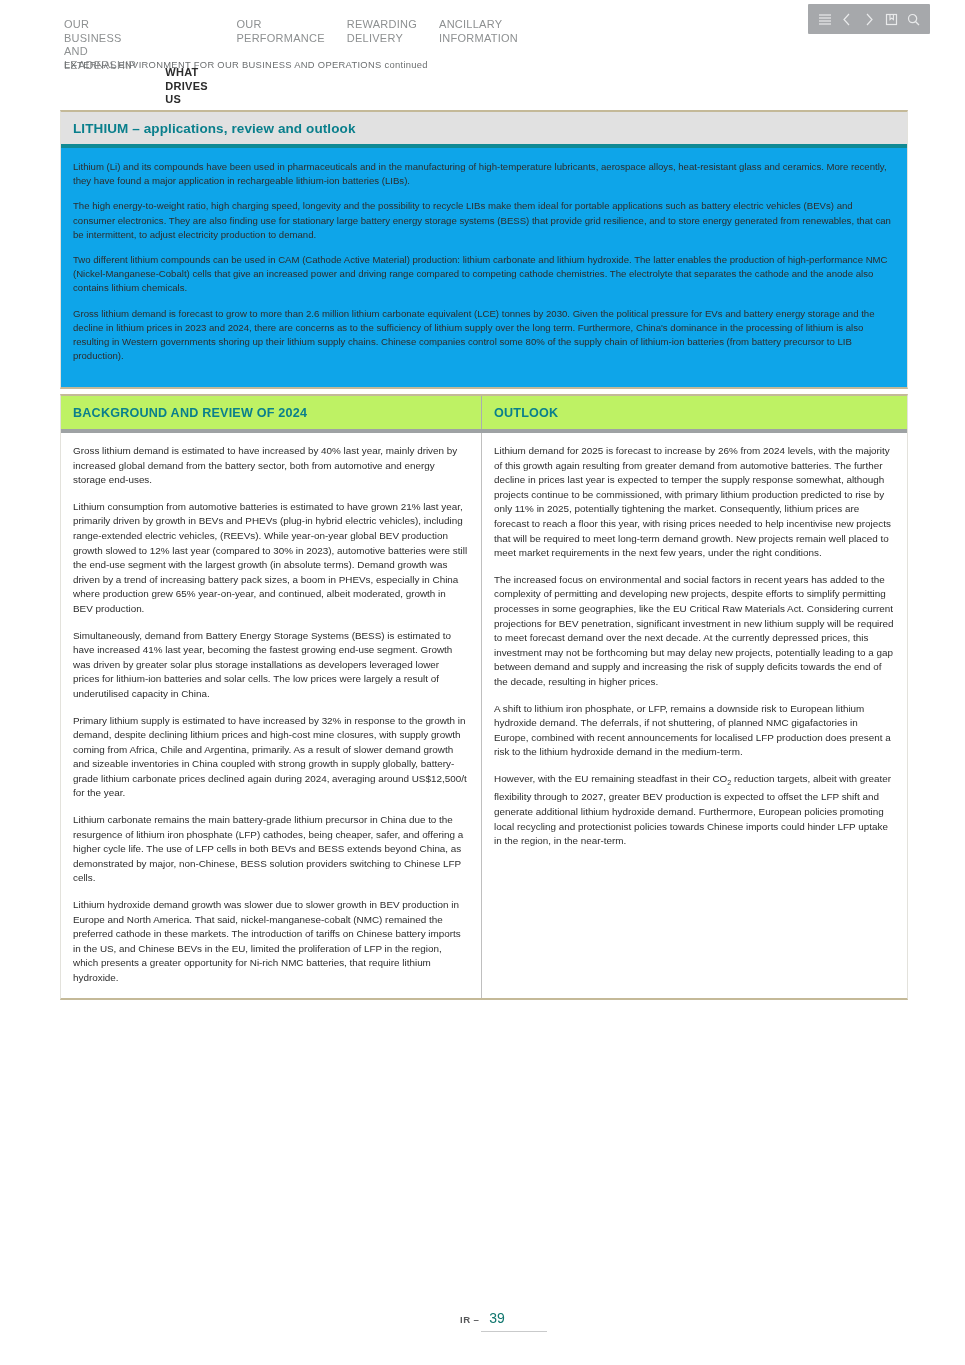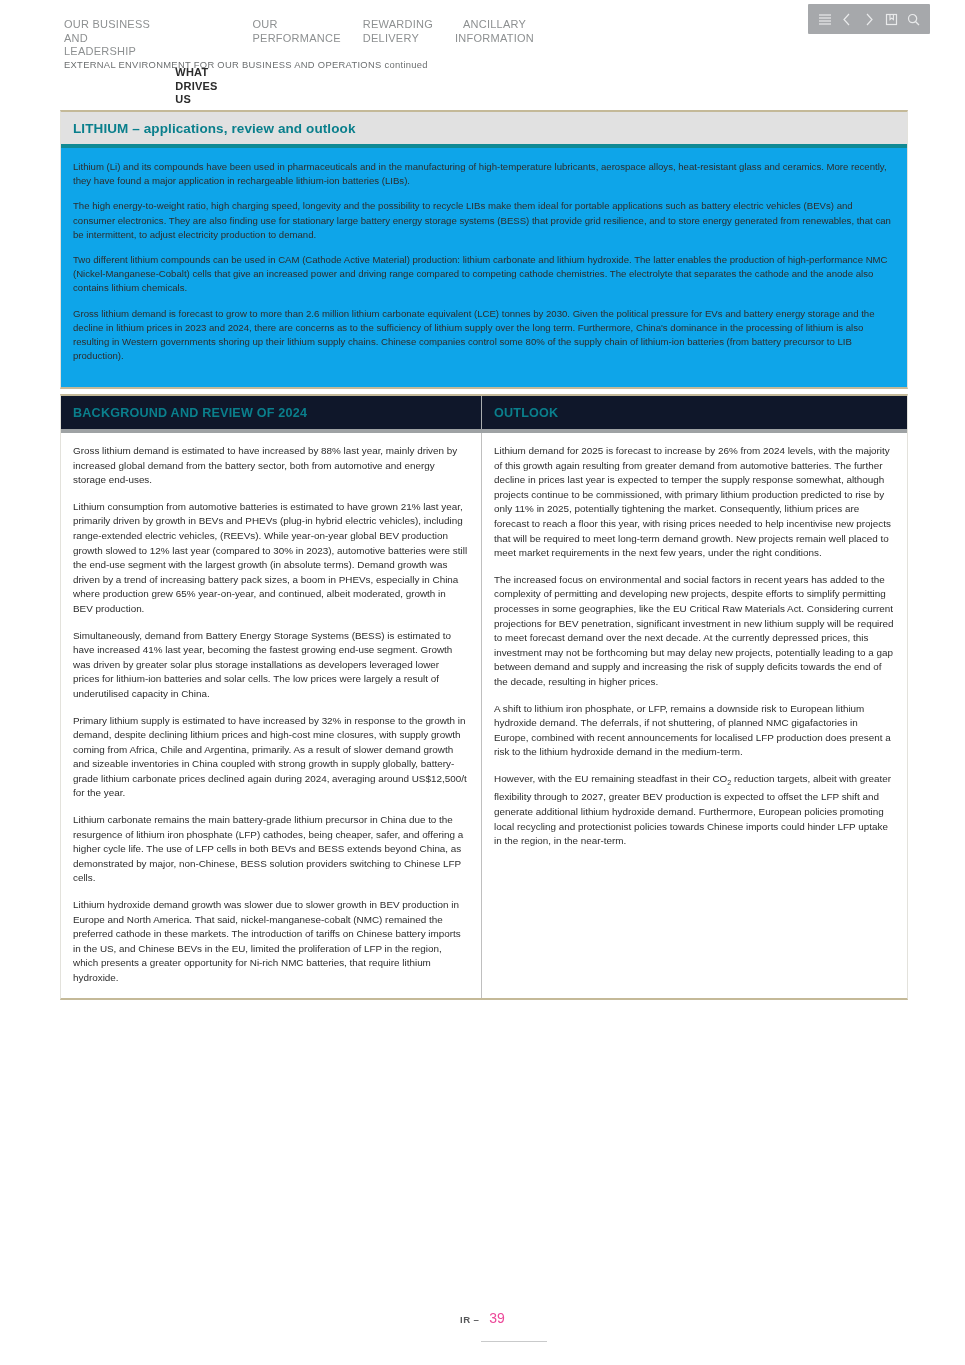--- a/index.html
+++ b/index.html
@@ -57,21 +57,21 @@
     line-height: 13.5px;
     letter-spacing: 0.25px;
     color: #8d9091;
     text-transform: uppercase;
     padding-bottom: 7px;
     margin-right: 22px;
     white-space: pre-line;
     cursor: pointer;
     position: relative;
   }
-  .nav-tab:last-child { margin-right: 0; text-align: center; }
+  .nav-tab:last-child { margin-right: 16px; }
   .nav-tab.active {
     color: #2b2b2b;
     font-weight: bold;
     margin-top: 48px;
   }
   .nav-tab.active::after {
     content: "";
     position: absolute;
     left: 0;
     bottom: -4px;
@@ -130,21 +130,21 @@
   
   .panel-columns {
     top: 394px;
     border-top: 2px solid #c4b998;
     border-left: 1px solid #e3e2dc;
     border-right: 1px solid #e3e2dc;
     border-bottom: 2px solid #c4b998;
   }
   .cols-head {
     display: flex;
-    background: #0f172a;
+    background: #bef264;
     border-bottom: 4px solid #9ea2a4;
   }
   .cols-head .col-head-cell {
     padding: 10px 12px 9px 12px;
     flex: 1 1 0;
   }
   .cols-head .col-head-cell:first-child {
     border-right: 1px solid #a9adaf;
     flex: 0 0 421px;
   }
@@ -191,23 +191,23 @@
     gap: 10px;
   }
   .footer-mark {
     font-size: 9.6px;
     font-weight: bold;
     color: #58595b;
     letter-spacing: 0.4px;
   }
   .footer-page {
     font-size: 14px;
-    color: #ec4899;
+    color: #0f766e;
     position: relative;
-    padding-bottom: 16px;
+    padding-bottom: 6px;
   }
   .footer-page::after {
     content: "";
     position: absolute;
     left: -8px;
     right: -42px;
     bottom: 0;
     height: 1.5px;
     background: #c9cacb;
   }
@@ -281,21 +281,21 @@
   <div class="cols-head">
     <div class="col-head-cell">
       <h3>BACKGROUND AND REVIEW OF 2024</h3>
     </div>
     <div class="col-head-cell">
       <h3>OUTLOOK</h3>
     </div>
   </div>
   <div class="cols-body">
     <div class="col col-left">
-      <p>Gross lithium demand is estimated to have increased by 88% last year, mainly driven by increased global demand from the battery sector, both from automotive and energy storage end-uses.</p>
+      <p>Gross lithium demand is estimated to have increased by 40% last year, mainly driven by increased global demand from the battery sector, both from automotive and energy storage end-uses.</p>
       <p>Lithium consumption from automotive batteries is estimated to have grown 21% last year, primarily driven by growth in BEVs and PHEVs (plug-in hybrid electric vehicles), including range-extended electric vehicles, (REEVs). While year-on-year global BEV production growth slowed to 12% last year (compared to 30% in 2023), automotive batteries were still the end-use segment with the largest growth (in absolute terms). Demand growth was driven by a trend of increasing battery pack sizes, a boom in PHEVs, especially in China where production grew 65% year-on-year, and continued, albeit moderated, growth in BEV production.</p>
       <p>Simultaneously, demand from Battery Energy Storage Systems (BESS) is estimated to have increased 41% last year, becoming the fastest growing end-use segment. Growth was driven by greater solar plus storage installations as developers leveraged lower prices for lithium-ion batteries and solar cells. The low prices were largely a result of underutilised capacity in China.</p>
       <p>Primary lithium supply is estimated to have increased by 32% in response to the growth in demand, despite declining lithium prices and high-cost mine closures, with supply growth coming from Africa, Chile and Argentina, primarily. As a result of slower demand growth and sizeable inventories in China coupled with strong growth in supply globally, battery-grade lithium carbonate prices declined again during 2024, averaging around US$12,500/t for the year.</p>
       <p>Lithium carbonate remains the main battery-grade lithium precursor in China due to the resurgence of lithium iron phosphate (LFP) cathodes, being cheaper, safer, and offering a higher cycle life. The use of LFP cells in both BEVs and BESS extends beyond China, as demonstrated by major, non-Chinese, BESS solution providers switching to Chinese LFP cells.</p>
       <p>Lithium hydroxide demand growth was slower due to slower growth in BEV production in Europe and North America. That said, nickel-manganese-cobalt (NMC) remained the preferred cathode in these markets. The introduction of tariffs on Chinese battery imports in the US, and Chinese BEVs in the EU, limited the proliferation of LFP in the region, which presents a greater opportunity for Ni-rich NMC batteries, that require lithium hydroxide.</p>
     </div>
     <div class="col col-right">
       <p>Lithium demand for 2025 is forecast to increase by 26% from 2024 levels, with the majority of this growth again resulting from greater demand from automotive batteries. The further decline in prices last year is expected to temper the supply response somewhat, although projects continue to be commissioned, with primary lithium production predicted to rise by only 11% in 2025, potentially tightening the market. Consequently, lithium prices are forecast to reach a floor this year, with rising prices needed to help incentivise new projects that will be required to meet long-term demand growth. New projects remain well placed to meet market requirements in the next few years, under the right conditions.</p>
       <p>The increased focus on environmental and social factors in recent years has added to the complexity of permitting and developing new projects, despite efforts to simplify permitting processes in some geographies, like the EU Critical Raw Materials Act. Considering current projections for BEV penetration, significant investment in new lithium supply will be required to meet forecast demand over the next decade. At the currently depressed prices, this investment may not be forthcoming but may delay new projects, potentially leading to a gap between demand and supply and increasing the risk of supply deficits towards the end of the decade, resulting in higher prices.</p>
       <p>A shift to lithium iron phosphate, or LFP, remains a downside risk to European lithium hydroxide demand. The deferrals, if not shuttering, of planned NMC gigafactories in Europe, combined with recent announcements for localised LFP production does present a  risk to the lithium hydroxide demand in the medium-term.</p>

